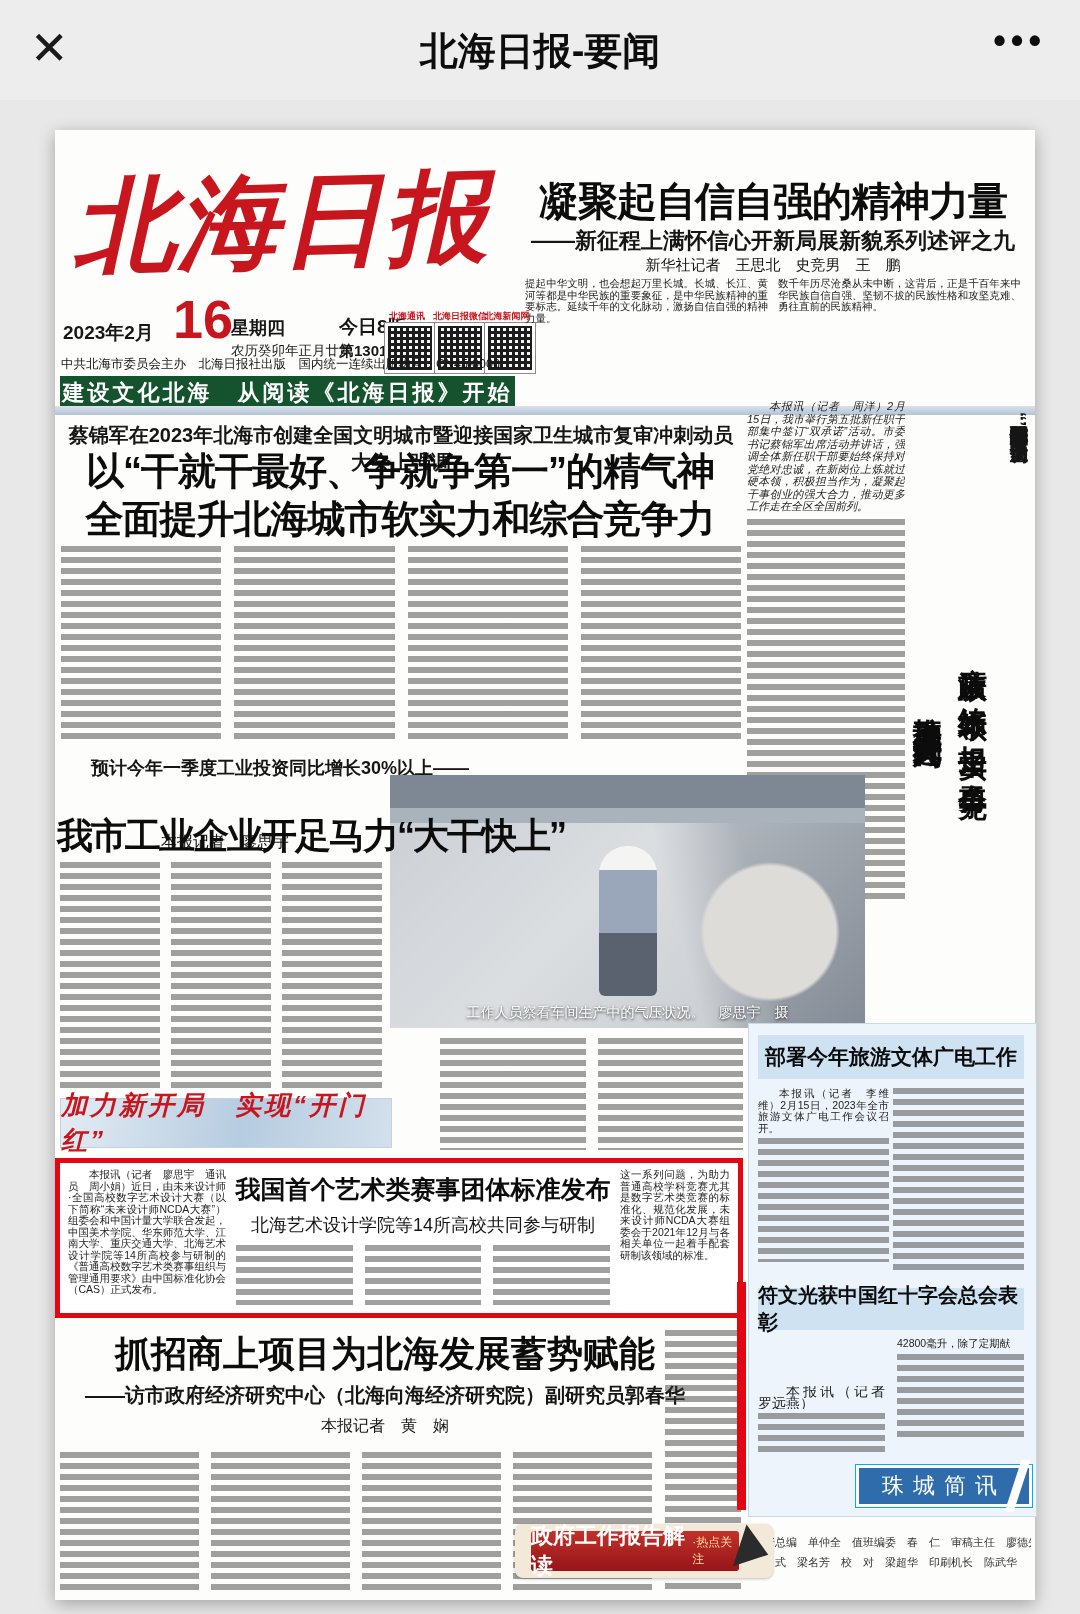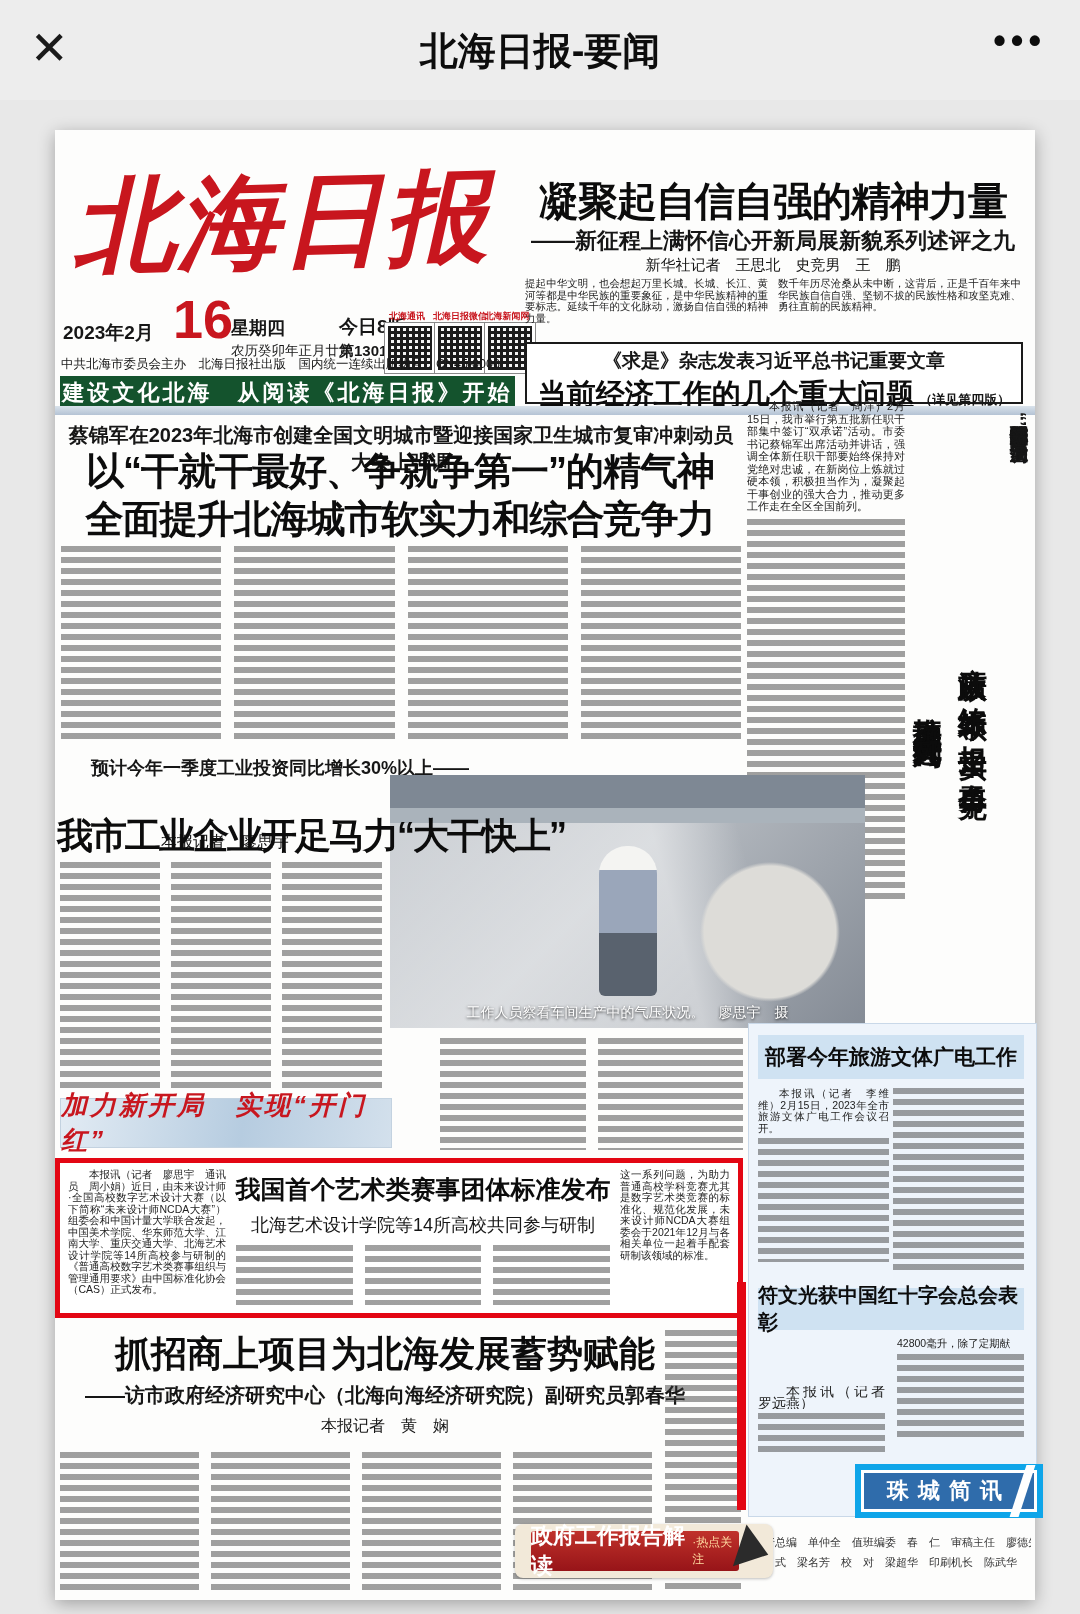--- a/index.html
+++ b/index.html
@@ -36,22 +36,22 @@
       repeating-linear-gradient(90deg,#1c1c1c 0 3px,#f5f5f5 3px 6px);
       border:3px solid #fff;outline:1px solid #8a8a8a;}
   .qrlabel{font-size:9px;color:#c8161e;text-align:center;font-weight:700;white-space:nowrap;}
   .divider{background:linear-gradient(180deg,#d9e2eb,#b4c3d4);}
   .boxframe{border:2px solid #1a1a1a;background:#fff;}
   .redbox{border:5px solid #e30613;background:#fff;}
   .bluebar{background:#cfe2f2;display:flex;align-items:center;justify-content:center;}
   .panel{background:#eef4fb;border:1px solid #c9d8e8;}
   .kmh{background:linear-gradient(100deg,#e3ecf4,#b6cce0 55%,#d3e0ec);border:1px solid #c3d2e0;
        color:#c8161e;font-weight:900;font-style:italic;display:flex;align-items:center;justify-content:center;}
-  .badge{background:#2f6cab;box-shadow:inset 0 0 0 3px #fff;border:6px solid #0ea5e9;
-         color:#fff;font-weight:700;display:flex;align-items:center;justify-content:center;}
+  .badge{background:#2f6cab;box-shadow:inset 0 0 0 3px #fff;border:1px solid #0ea5e9;
+         color:#fff;font-weight:400;display:flex;align-items:center;justify-content:center;}
   .badge .slash{position:absolute;right:10px;top:-5px;bottom:-5px;width:9px;background:#fff;transform:skewX(-18deg);}
   .photo{background:
       linear-gradient(180deg,#7e8894 0 13%,#aab3bb 13% 19%,rgba(0,0,0,0) 19%),
       radial-gradient(circle at 80% 62%,#dddcd8 0 16%,rgba(0,0,0,0) 17%),
       linear-gradient(75deg,rgba(255,255,255,.50) 58%,rgba(255,255,255,0) 74%),
       linear-gradient(135deg,#949ca6,#b7bcc2 45%,#848b95);}
   .worker{left:44%;top:28%;width:58px;height:150px;border-radius:28px 28px 6px 6px;
       background:linear-gradient(180deg,#f4f4f2 0 16%,#9aa6ba 16% 58%,#59626e 58%);}
   .caption{left:0;bottom:6px;width:100%;text-align:center;font-size:14px;color:#fff;
       text-shadow:0 1px 3px rgba(0,0,0,.85);}
@@ -95,39 +95,34 @@
   <div class="abs slogan ctr" style="left:5px;top:246px;width:455px;height:34px;line-height:34px;font-size:22px;letter-spacing:3px;">建设文化北海　从阅读《北海日报》开始</div>
 
   <div class="abs h900 ctr" style="left:468px;top:44px;width:500px;font-size:40px;letter-spacing:-1px;">凝聚起自信自强的精神力量</div>
   <div class="abs ctr cn" style="left:468px;top:96px;width:500px;font-size:22px;font-weight:700;">——新征程上满怀信心开新局展新貌系列述评之九</div>
   <div class="abs ctr cn" style="left:468px;top:126px;width:500px;font-size:15px;">新华社记者　王思北　史竞男　王　鹏</div>
   <div class="abs cols" style="left:470px;top:148px;width:496px;height:58px;gap:10px;">
     <div class="t">提起中华文明，也会想起万里长城。长城、长江、黄河等都是中华民族的重要象征，是中华民族精神的重要标志。延续千年的文化脉动，激扬自信自强的精神力量。</div>
     <div class="t">数千年历尽沧桑从未中断，这背后，正是千百年来中华民族自信自强、坚韧不拔的民族性格和攻坚克难、勇往直前的民族精神。</div>
   </div>
 
-  <div class="abs boxframe" style="left:470px;top:212px;width:494px;height:58px;">
-    <div class="ctr cn" style="margin-top:4px;font-size:19px;font-weight:700;">《求是》杂志发表习近平总书记重要文章</div>
-    <div class="ctr" style="margin-top:1px;"><span class="h900" style="font-size:29px;">当前经济工作的几个重大问题</span>
-      <span class="cn" style="font-size:13px;font-weight:700;">（详见第四版）</span></div>
-  </div>
 
   <div class="abs divider" style="left:0;top:276px;width:980px;height:9px;"></div>
 
   <div class="abs ctr cn" style="left:12px;top:292px;width:668px;font-size:20px;font-weight:700;">蔡锦军在2023年北海市创建全国文明城市暨迎接国家卫生城市复审冲刺动员大会上强调</div>
   <div class="abs h900 ctr" style="left:0;top:364px;width:690px;font-size:38px;letter-spacing:-1px;">全面提升北海城市软实力和综合竞争力</div>
   <div class="abs h900 ctr" style="left:0;top:316px;width:690px;font-size:38px;letter-spacing:-1px;">以“干就干最好、争就争第一”的精气神</div>
   <div class="abs cols" style="left:6px;top:416px;width:680px;height:196px;gap:13px;">
     <div class="sim"></div>
     <div class="sim"></div>
     <div class="sim"></div>
     <div class="sim"></div>
   </div>
 
-  <div class="abs" style="left:692px;top:270px;width:158px;height:610px;overflow:hidden;">
+  <div class="abs" style="left:692px;top:270px;width:158px;height:610px;overflow:hidden;font-style:italic;">
     <div class="t ind" style="font-size:11px;line-height:12.5px;">本报讯（记者　周洋）2月15日，我市举行第五批新任职干部集中签订“双承诺”活动。市委书记蔡锦军出席活动并讲话，强调全体新任职干部要始终保持对党绝对忠诚，在新岗位上炼就过硬本领，积极担当作为，凝聚起干事创业的强大合力，推动更多工作走在全区全国前列。</div>
     <div class="sim" style="margin-top:6px;height:380px;"></div>
   </div>
   <div class="abs vert h900 ctr" style="left:851px;top:362px;width:42px;height:430px;font-size:29px;letter-spacing:2px;">推动更多工作进入先进行列</div>
   <div class="abs vert h900 ctr" style="left:896px;top:294px;width:42px;height:566px;font-size:29px;letter-spacing:2px;">廉洁从政　练好本领　担当实干　奋勇争先</div>
   <div class="abs vert cn" style="left:944px;top:282px;width:32px;height:600px;font-size:18px;font-weight:700;">蔡锦军在北海市第五批新任职干部集中签订“双承诺”活动上强调</div>
 
   <div class="abs ctr cn" style="left:30px;top:626px;width:390px;font-size:18px;font-weight:700;">预计今年一季度工业投资同比增长30%以上——</div>
   <div class="abs photo" style="left:335px;top:645px;width:475px;height:253px;">
     <div class="abs worker"></div>

